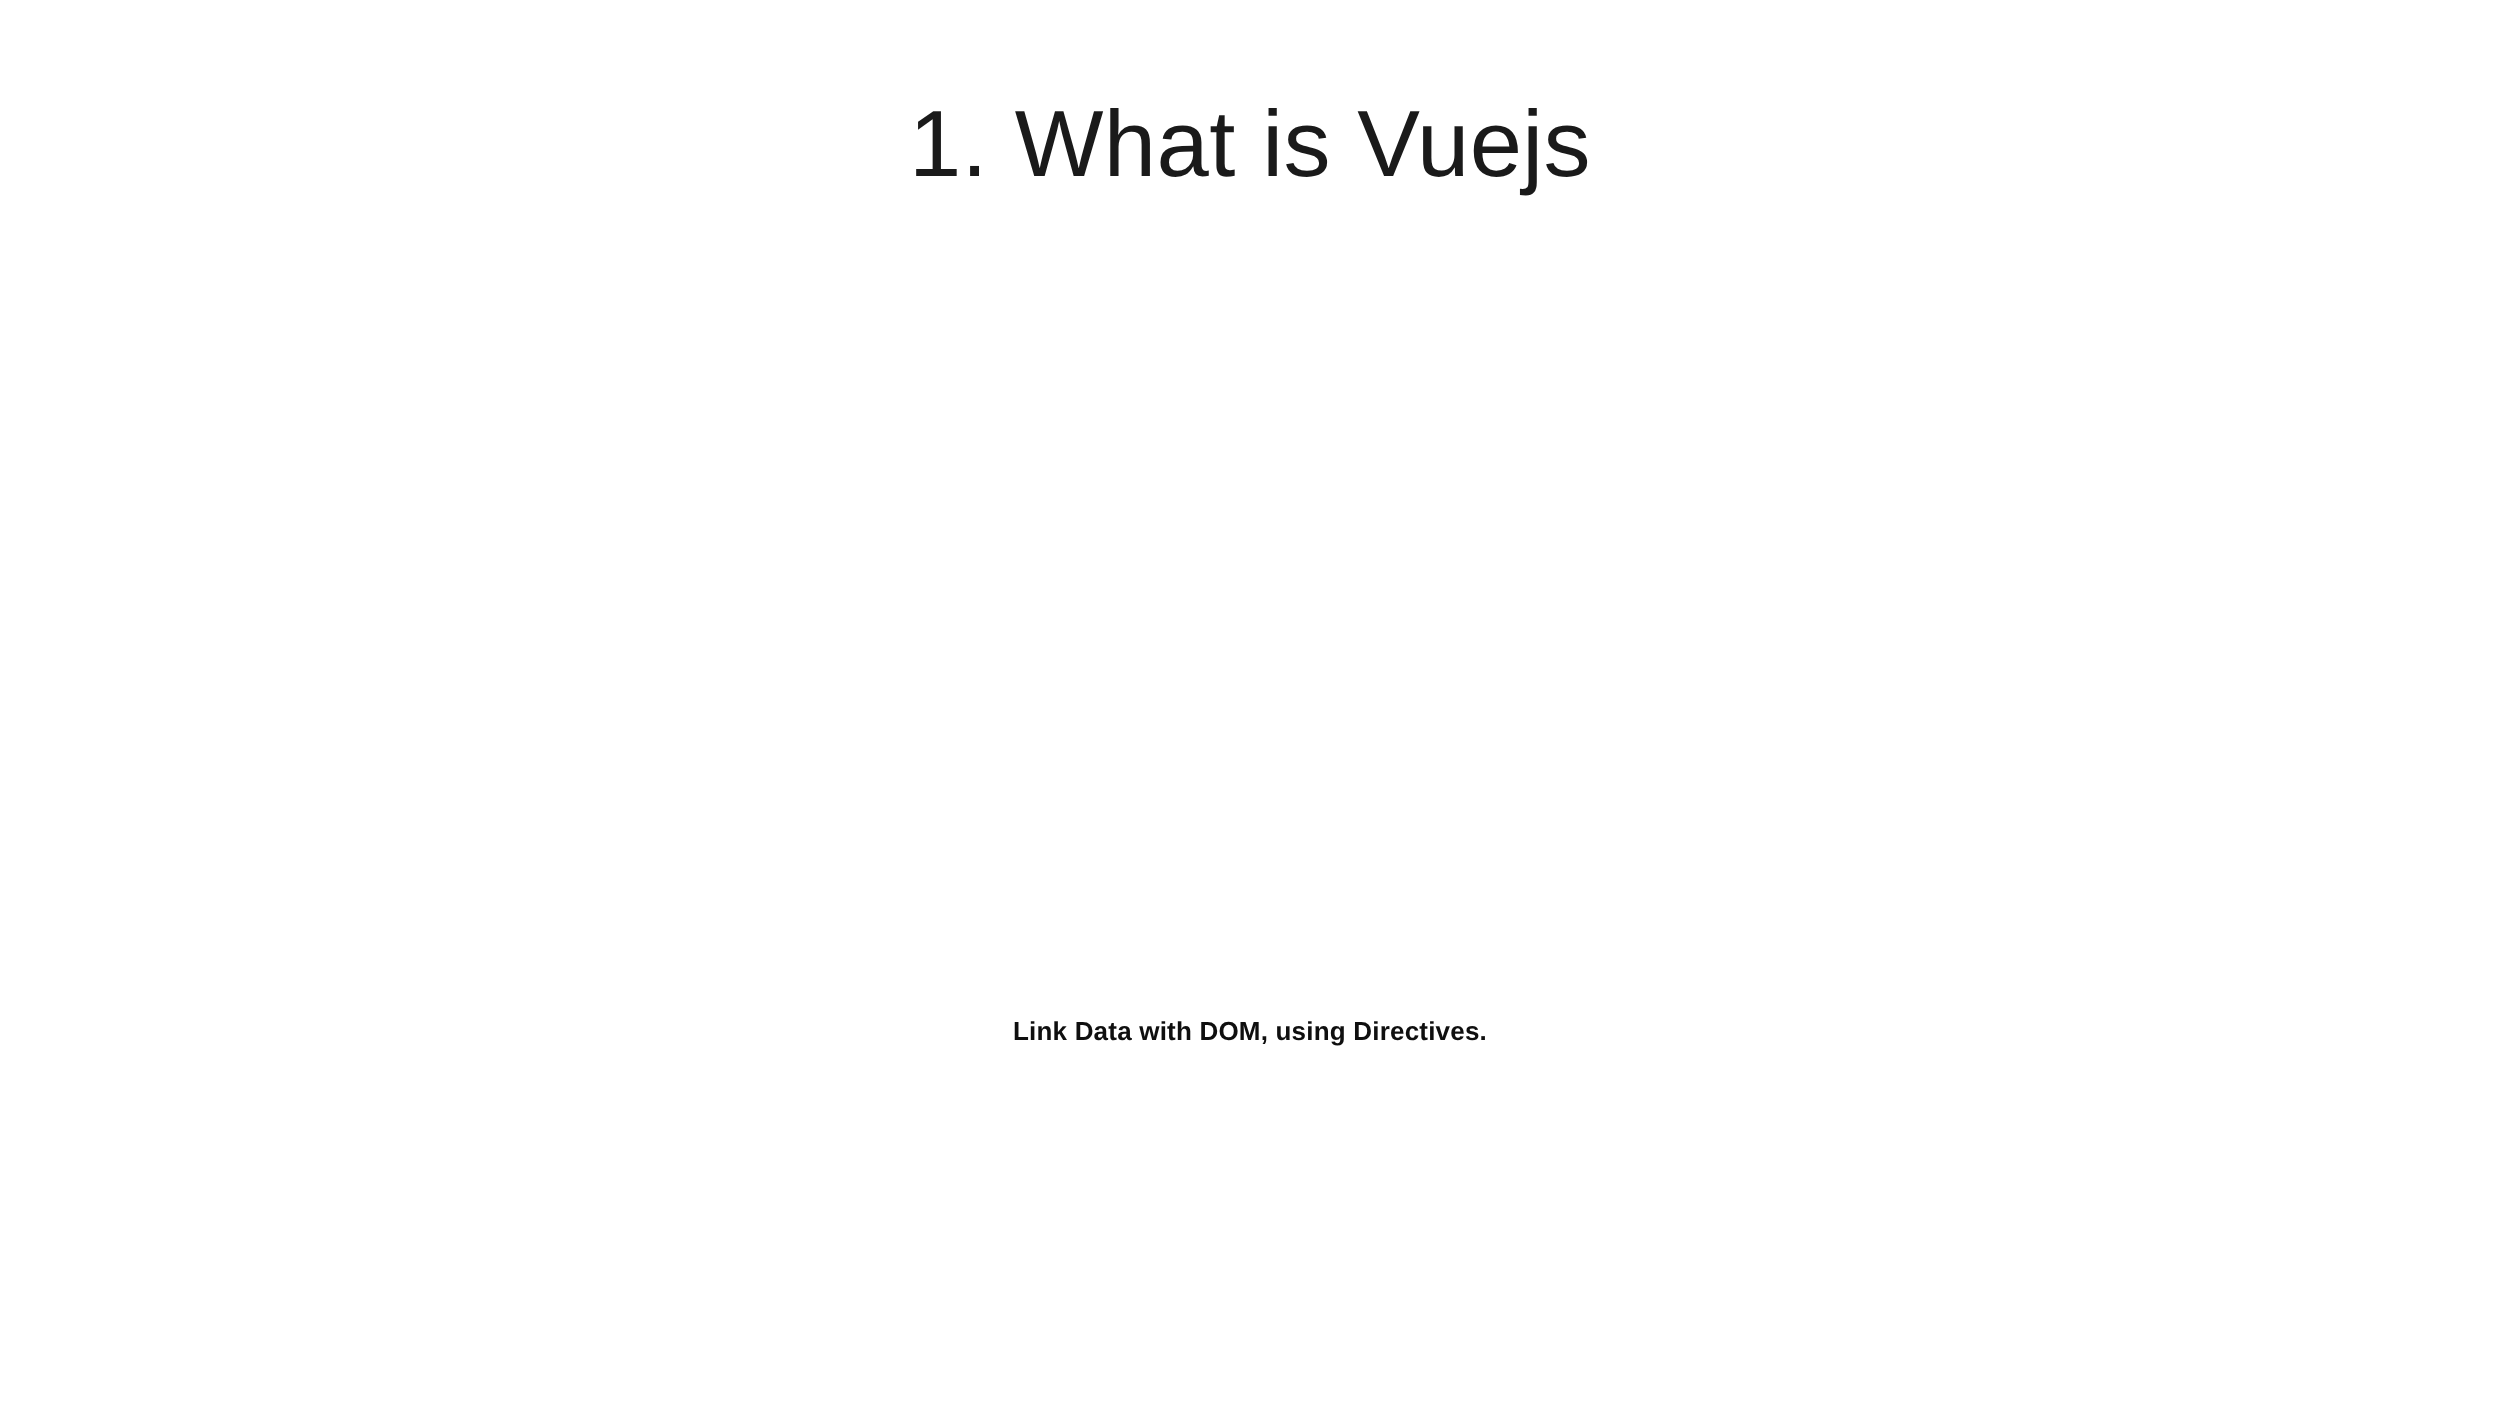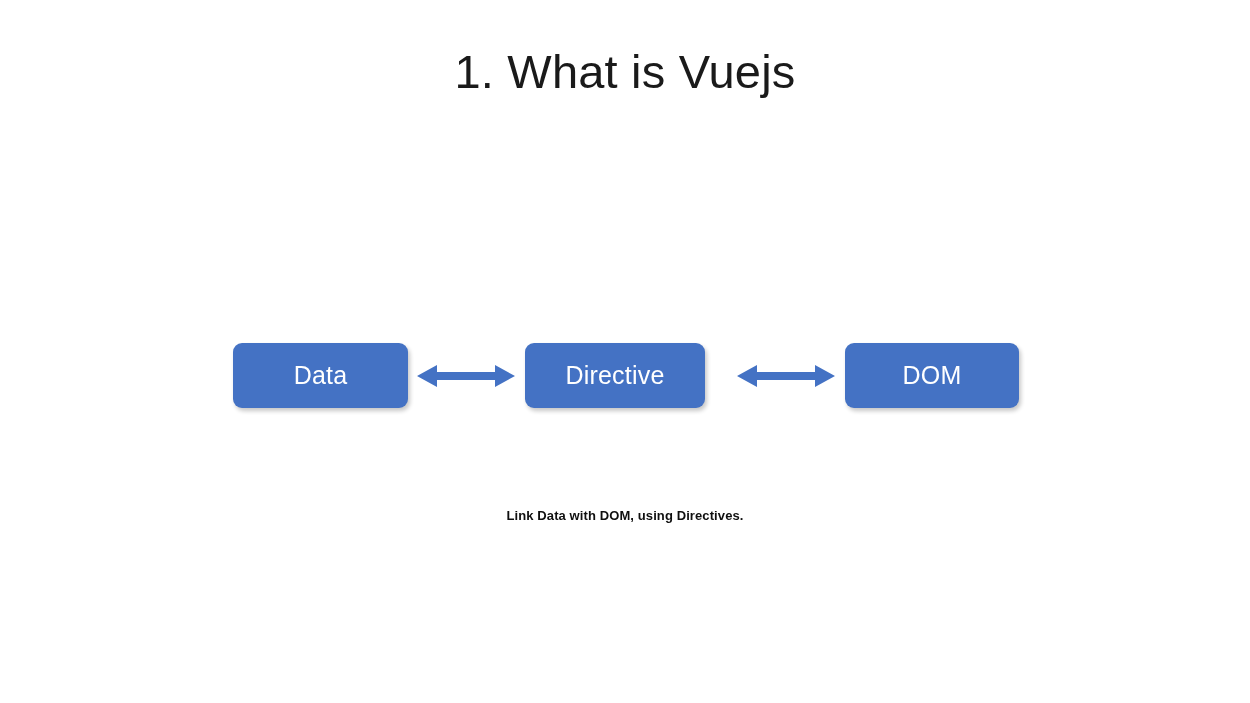--- a/index.html
+++ b/index.html
@@ -94,43 +94,16 @@
     white-space: nowrap;
   }
 </style>
 </head>
 <body>
 
 <div id="slide">
 
   <div id="slide-title">1. What is Vuejs</div>
 
-  <div id="diagram-row">
-
-    <div class="flow-box" id="box-data">
-      <span class="box-label">Data</span>
-    </div>
-
-    <div class="flow-arrow" id="arrow-1">
-      <svg viewBox="0 0 98 26" preserveAspectRatio="none" aria-hidden="true">
-        <polygon points="0,13 20,2 20,9 78,9 78,2 98,13 78,24 78,17 20,17 20,24" fill="#4472c4"></polygon>
-      </svg>
-    </div>
-
-    <div class="flow-box" id="box-directive">
-      <span class="box-label">Directive</span>
-    </div>
-
-    <div class="flow-arrow" id="arrow-2">
-      <svg viewBox="0 0 120 26" preserveAspectRatio="none" aria-hidden="true">
-        <polygon points="22,13 42,2 42,9 100,9 100,2 120,13 100,24 100,17 42,17 42,24" fill="#4472c4"></polygon>
-      </svg>
-    </div>
-
-    <div class="flow-box" id="box-dom">
-      <span class="box-label">DOM</span>
-    </div>
-
-  </div>
 
   <div id="caption">Link Data with DOM, using Directives.</div>
 
 </div>
 
 </body></html>

